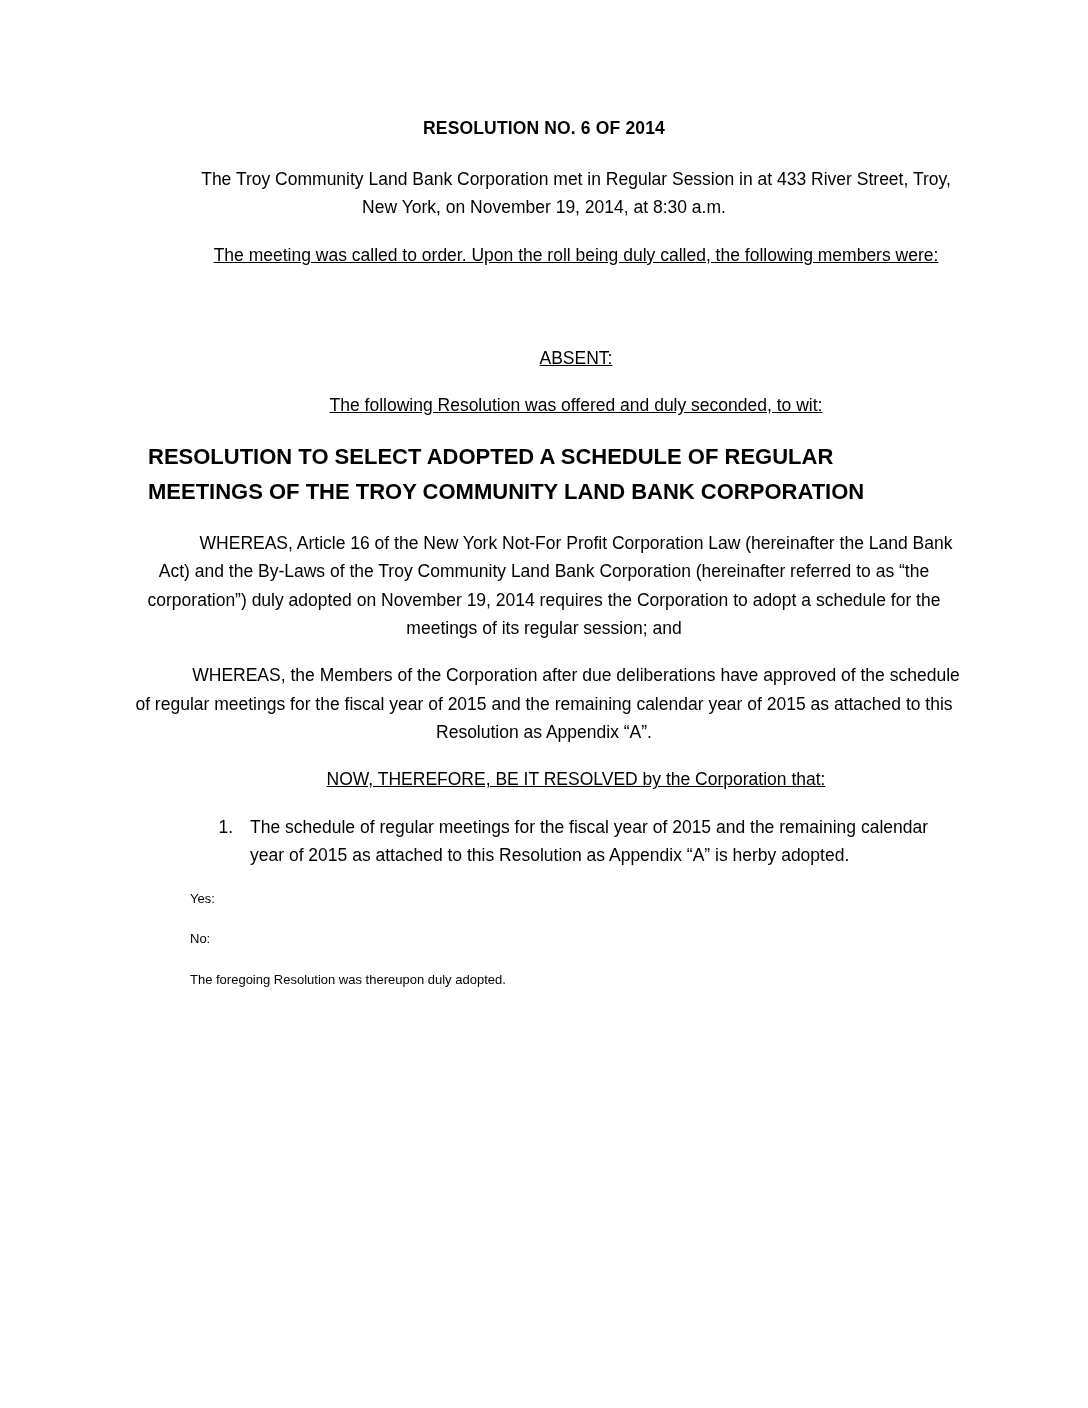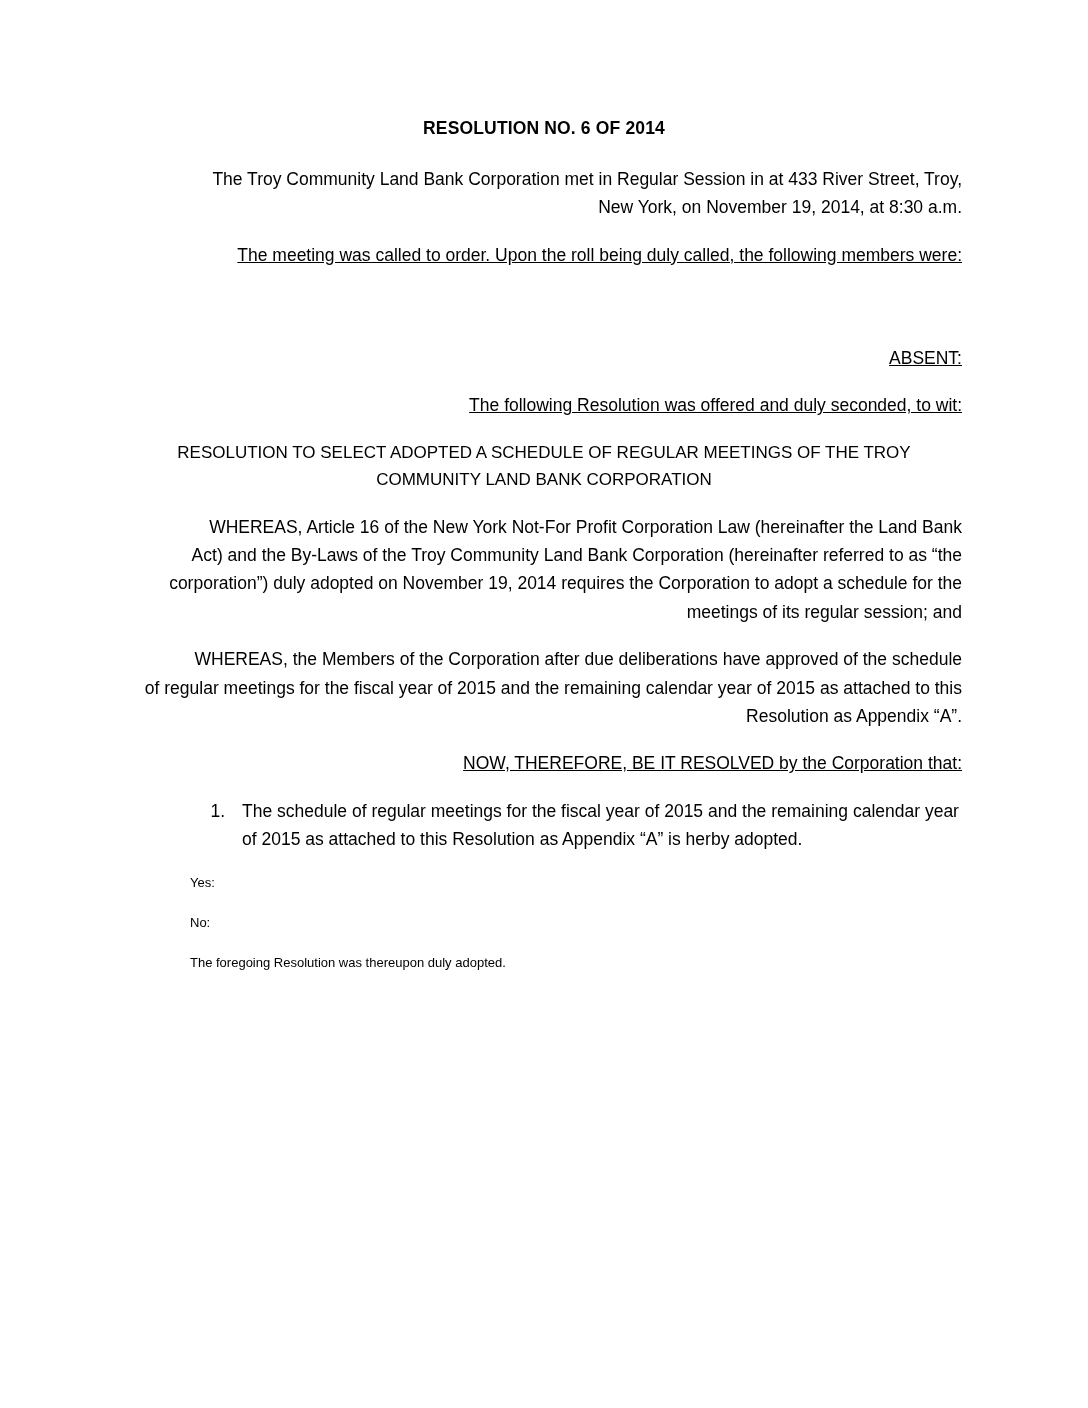--- a/index.html
+++ b/index.html
@@ -29,48 +29,49 @@
     text-align: center;
     font-weight: bold;
     font-size: 17.5px;
     letter-spacing: 0.15px;
     margin: 0 0 26px 0;
   }
   p.body-text {
     font-size: 17.5px;
     line-height: 1.62;
     margin: 0 0 19px 0;
-    text-align: right;
+    text-align: center;
   }
   p.indent {
     text-indent: 64px;
   }
   p.tab {
     padding-left: 64px;
     text-indent: 0;
     text-decoration: underline;
   }
   .res-heading {
-    text-align: center;
-    font-size: 17px;
+    text-align: left;
+    font-size: 22px;
     line-height: 1.62;
     margin: 0 0 19px 0;
     padding: 0 22px;
+    font-weight: bold;
   }
   .spacer-present {
     height: 56px;
   }
   ol.numbered {
     margin: 0 0 19px 0;
     padding-left: 104px;
     font-size: 17.5px;
     line-height: 1.62;
   }
   ol.numbered li {
-    margin: 0;
+    margin: 8px;
     padding-left: 12px;
   }
   .short-line {
     padding-left: 64px;
     font-size: 13px;
     line-height: 1.62;
     margin: 0 0 19px 0;
   }
 </style>
 </head>

